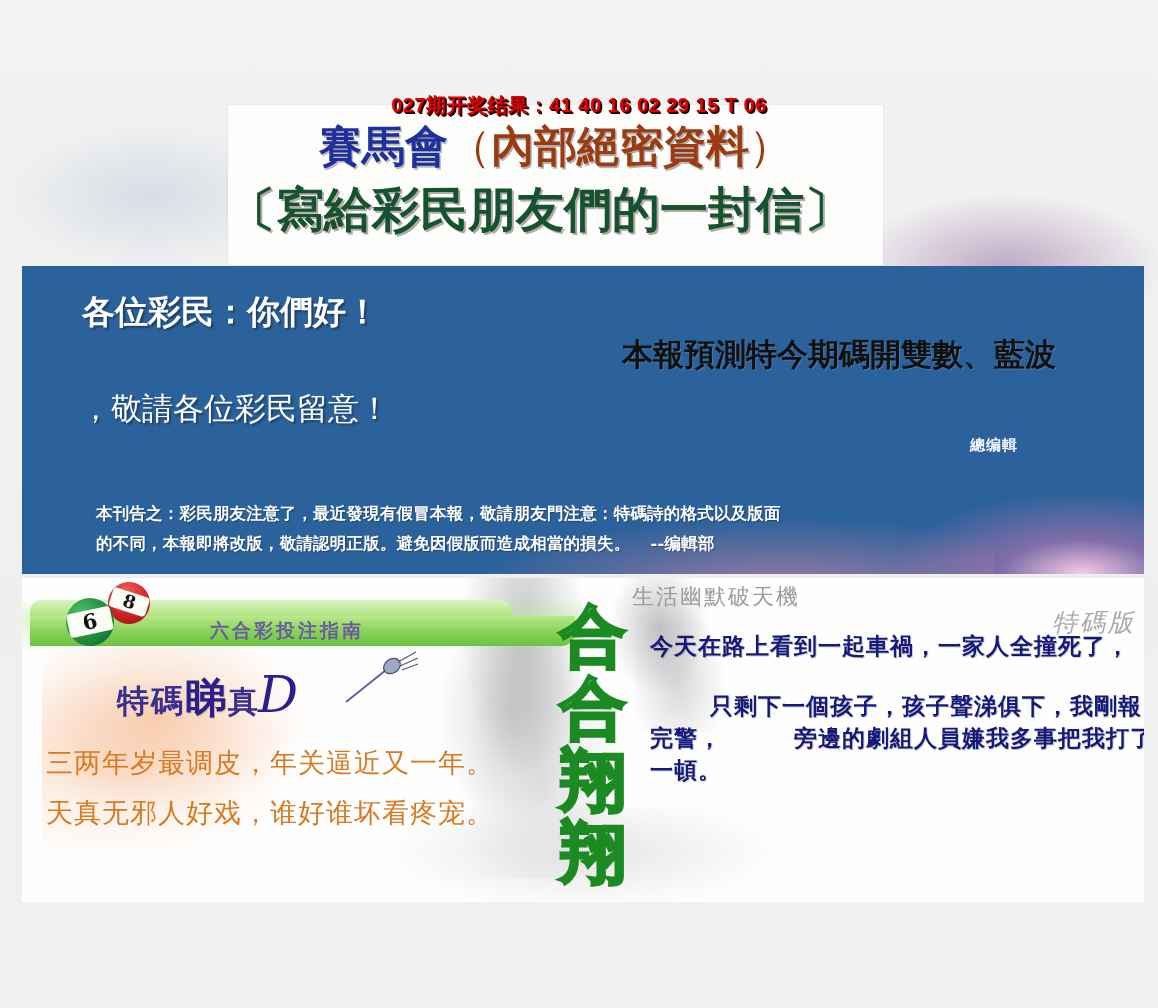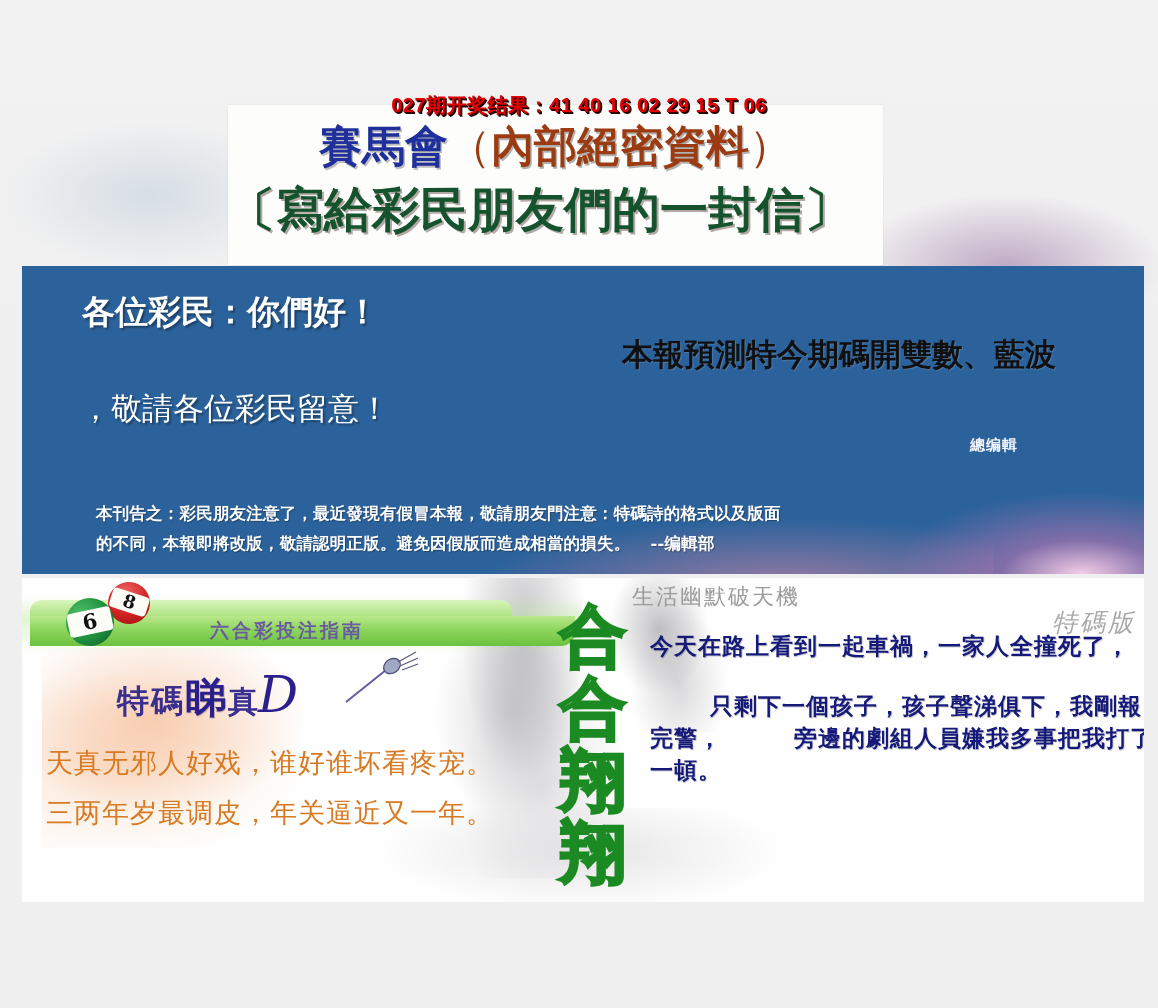--- a/index.html
+++ b/index.html
@@ -458,22 +458,22 @@
     <div class="tema-line">
       <span class="tema-1">特碼</span><span class="tema-2">睇</span><span class="tema-3">真</span><span class="tema-d">D</span>
     </div>
     <svg class="badminton" viewBox="0 0 80 60">
       <path d="M6 52 L46 20" stroke="#6a5aa0" stroke-width="2" fill="none"></path>
       <ellipse cx="52" cy="16" rx="9" ry="7" fill="#9fa8c4" stroke="#4a4a70" stroke-width="1.2" transform="rotate(-35 52 16)"></ellipse>
       <path d="M58 12 L76 2 M60 16 L78 8 M62 20 L78 14" stroke="#5a5a80" stroke-width="1.3" fill="none"></path>
     </svg>
 
     <div class="poem">
+      <div class="poem-line">三两年岁最调皮，年关逼近又一年。</div>
       <div class="poem-line">天真无邪人好戏，谁好谁坏看疼宠。</div>
-      <div class="poem-line">三两年岁最调皮，年关逼近又一年。</div>
     </div>
 
     <div class="vstack">
       <span class="vchar">合</span>
       <span class="vchar">合</span>
       <span class="vchar">翔</span>
       <span class="vchar">翔</span>
     </div>
 
     <div class="right-col">

